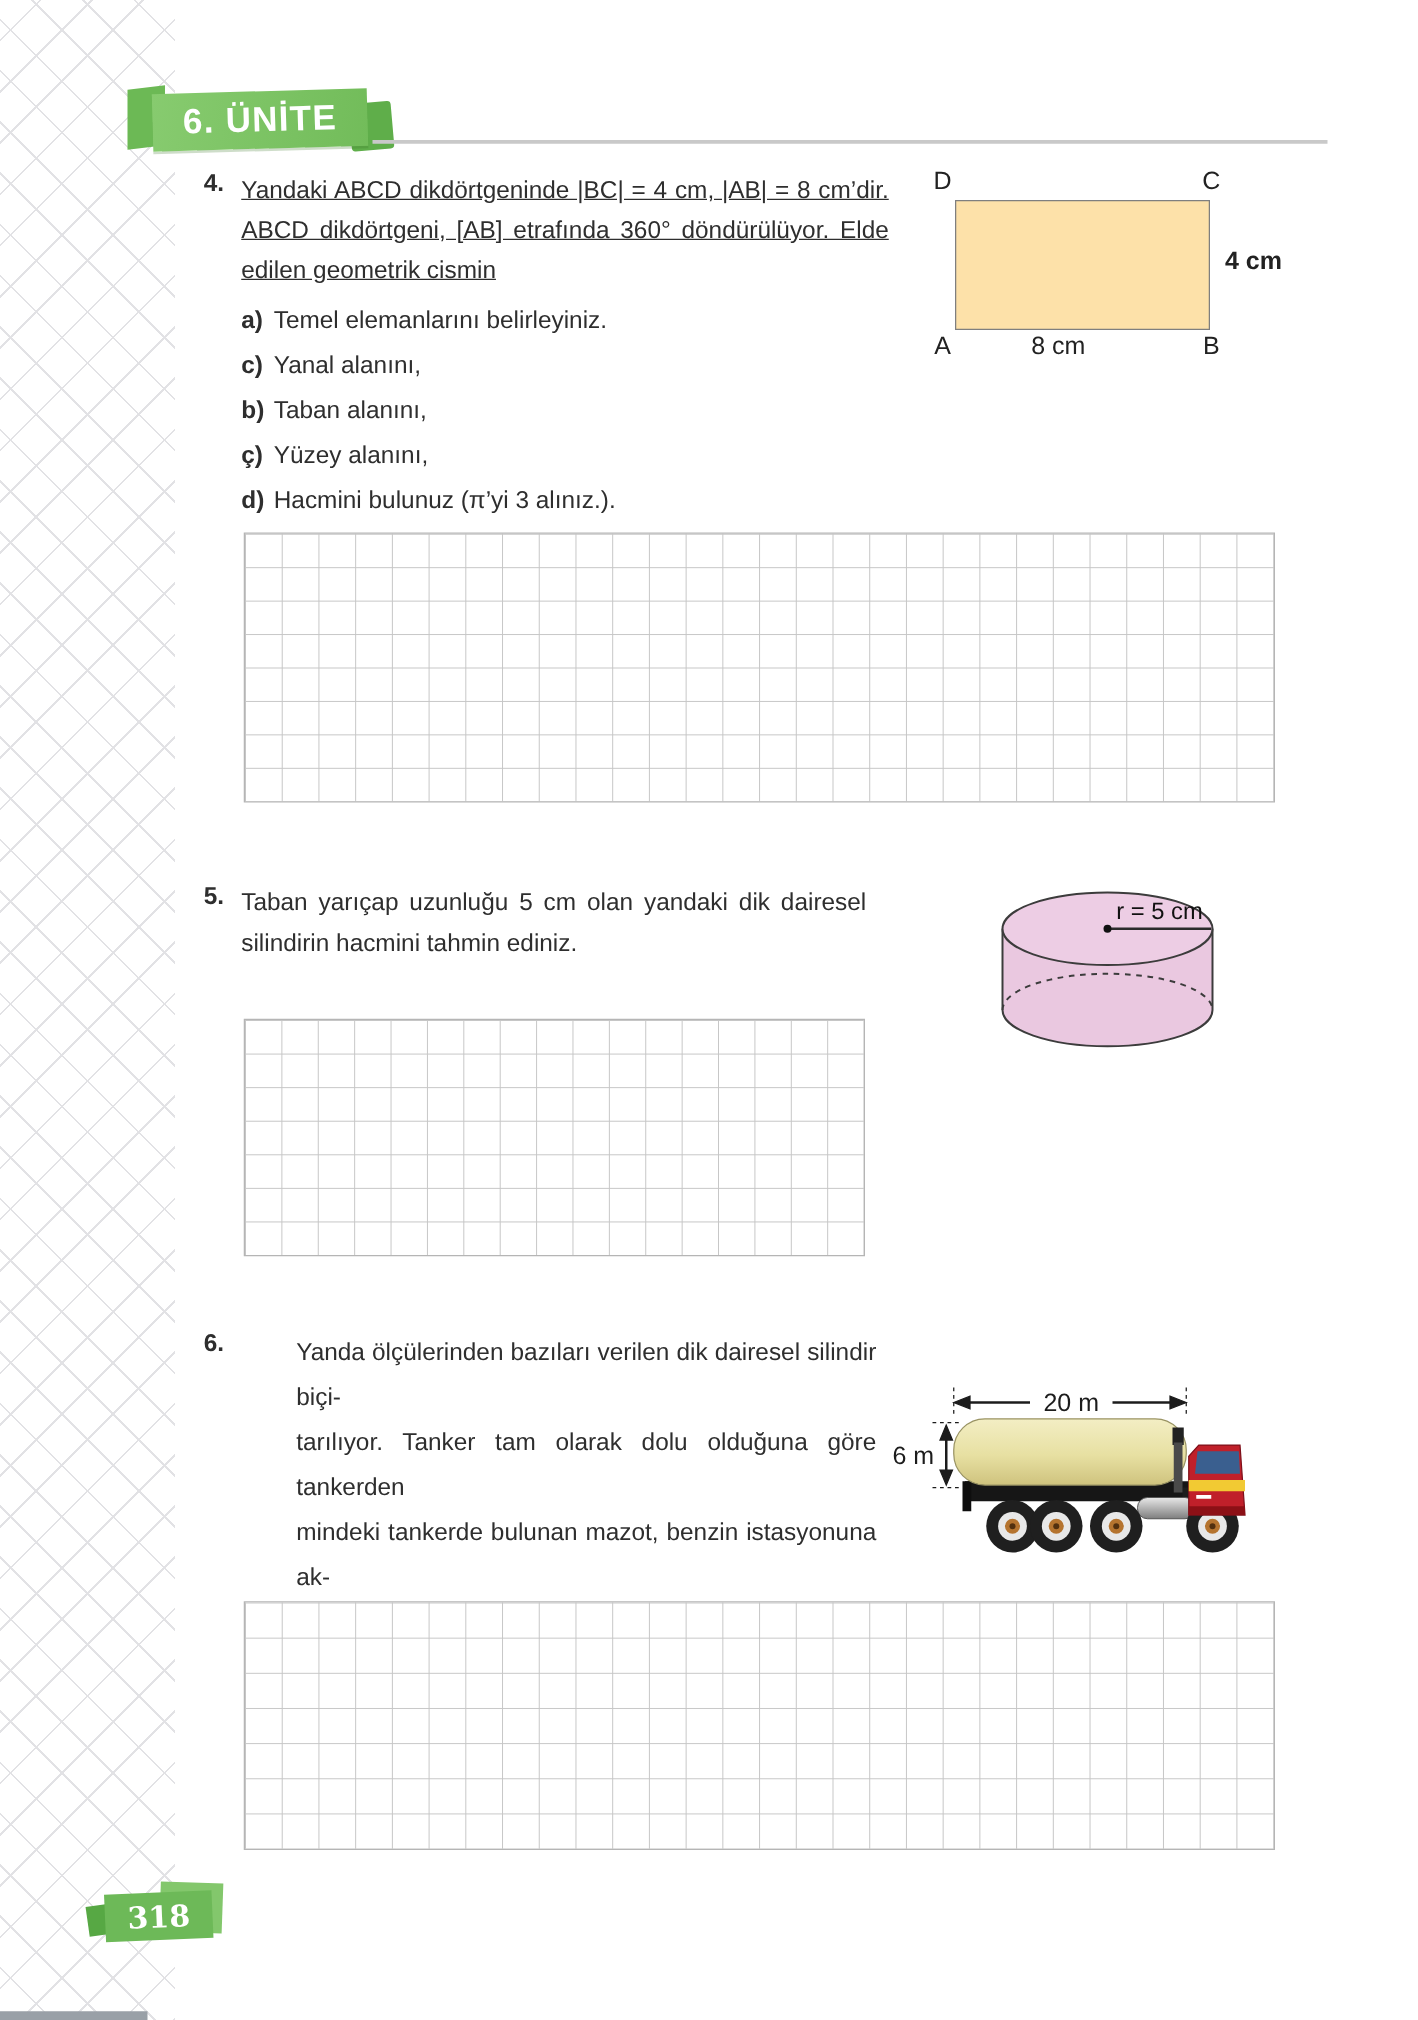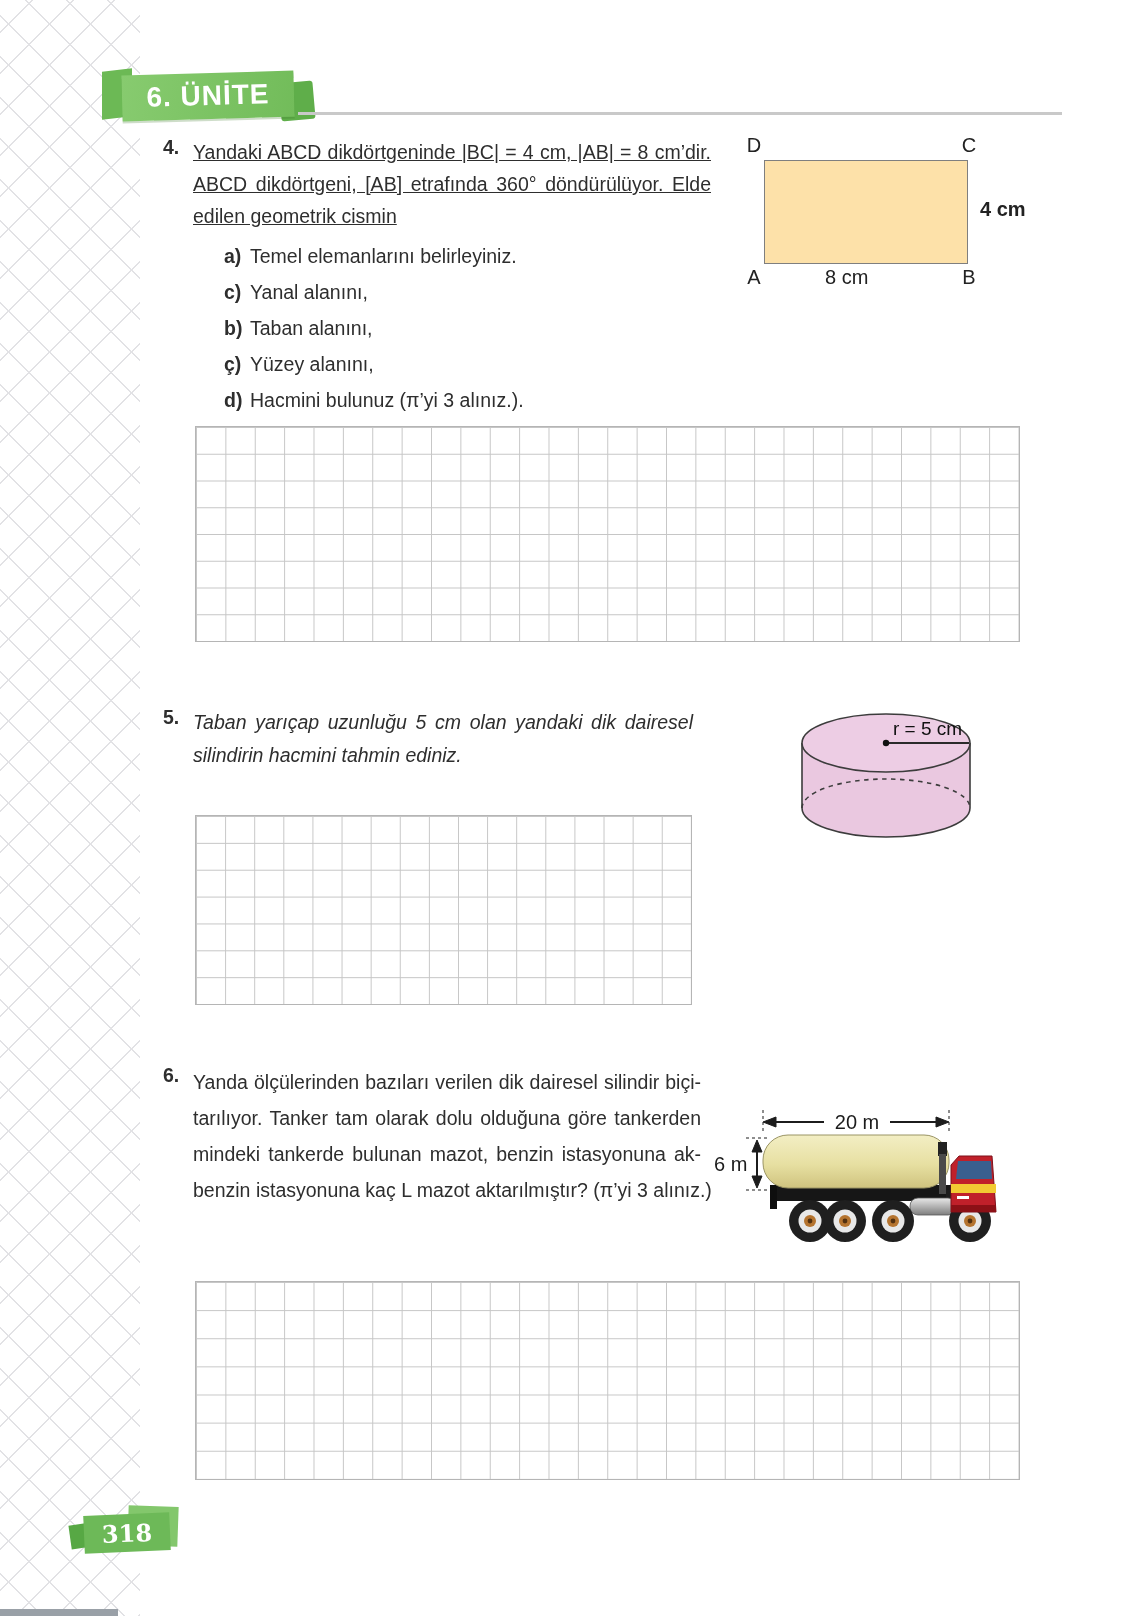--- a/index.html
+++ b/index.html
@@ -31,23 +31,23 @@
   .ur-main span{color:#ffffff;font-size:28px;font-weight:bold;letter-spacing:1px;}
   .header-rule{position:absolute;left:298px;top:112px;width:764px;height:3px;background:#c9c9c9;}
 
   
   .question{position:absolute;font-size:19.5px;}
   .qnum{position:absolute;left:0;top:0;font-weight:bold;}
   .qbody{margin-left:30px;}
   .line{display:block;white-space:nowrap;}
   .j{white-space:normal;text-align:justify;text-align-last:justify;}
   #q4 .line{line-height:32px;text-decoration:underline;}
-  #q5 .line{line-height:33px;font-style:italic;}
-  #q6 .line{line-height:36px;}
-  .items{margin-top:6px;margin-left:31px;}
+  #q5 .line{line-height:33px;}
+  #q6 .line{line-height:36px;margin-left:44px;}
+  .items{margin-top:6px;}
   .item{height:36px;line-height:36px;}
   .item b{display:inline-block;min-width:26px;}
 
   
   .fig-rect{position:absolute;left:746px;top:134px;width:290px;height:170px;font-size:20px;color:#222;}
   .fig-rect .corner{position:absolute;width:26px;text-align:center;}
   .fr-box{position:absolute;left:18px;top:26px;width:202px;height:102px;background:#fde1a9;border:1.5px solid #7f7f7f;}
   .fr-base{position:absolute;left:79px;top:132px;width:80px;}
   .fr-side{position:absolute;left:234px;top:64px;font-weight:bold;}
 

